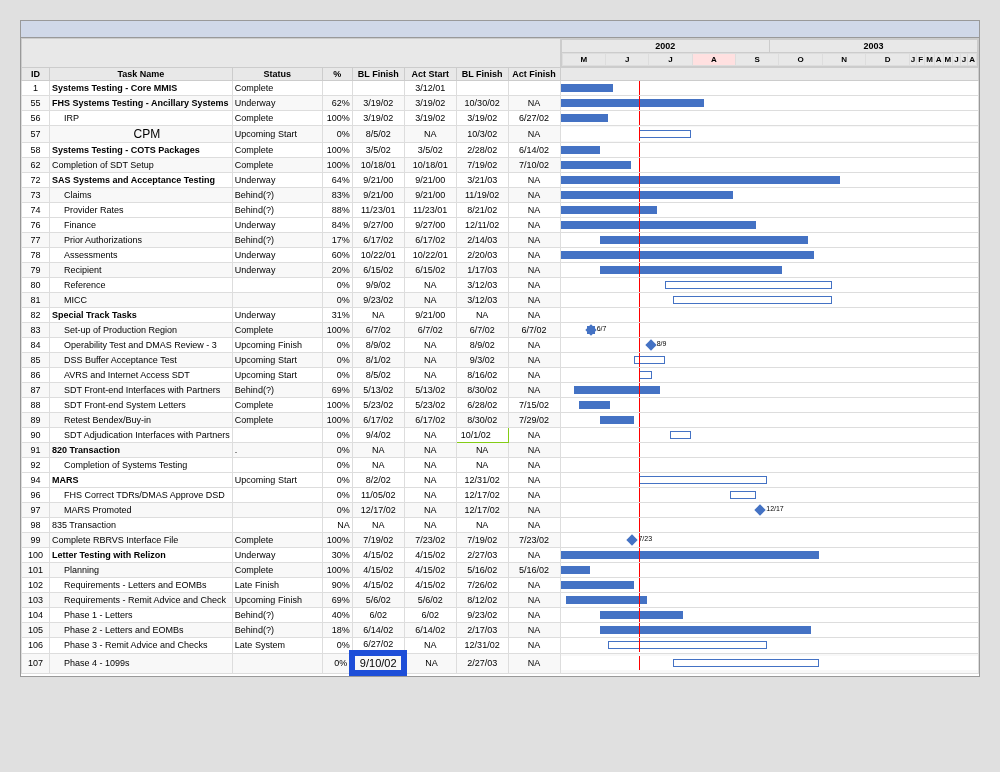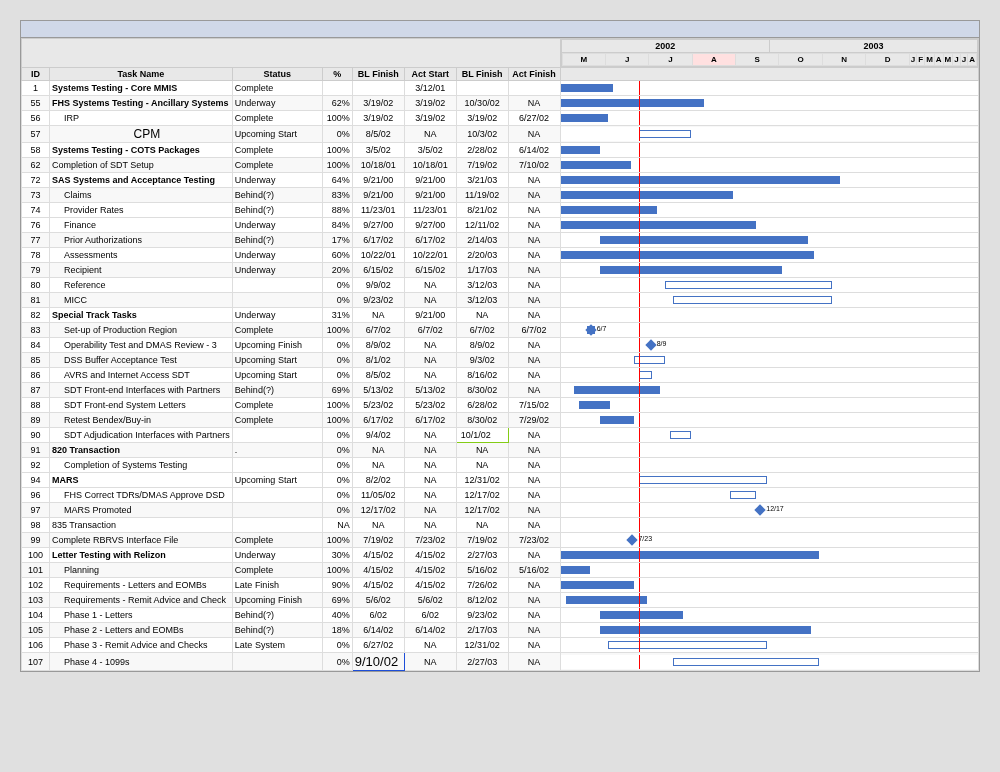--- a/index.html
+++ b/index.html
@@ -746,21 +746,21 @@
                 <div class="red-line" style="left:18.75%;height:14px;position:absolute;z-index:10;"></div>
                 <div style="position:absolute;left:11.25%;width:38.125%;height:8px;top:3px;background:transparent;border:1px solid #4472C4;z-index:4;"></div>
               </div>
             </td>
   </tr>
           <tr style="background: rgb(248, 248, 248);">
     <td style="text-align:center;font-size:9px;border:1px solid #ddd;padding:1px 2px;">107</td>
     <td style="font-size:9px;border:1px solid #ddd;padding:1px 2px;padding-left:14px;">Phase 4 - 1099s</td>
     <td style="font-size:9px;border:1px solid #ddd;padding:1px 2px;"></td>
     <td style="font-size:9px;border:1px solid #ddd;padding:1px 2px;text-align:right;">0%</td>
-    <td style="font-size:13px;border:1px solid #1d4ed8;padding:1px 2px;text-align:left;">9/10/02</td>
+    <td style="font-size:11px;border:6px solid #1d4ed8;padding:1px 2px;text-align:center;">9/10/02</td>
     <td style="font-size:9px;border:1px solid #ddd;padding:1px 2px;text-align:center;">NA</td>
     <td style="font-size:9px;border:1px solid #ddd;padding:1px 2px;text-align:center;">2/27/03</td>
     <td style="font-size:9px;border:1px solid #ddd;padding:1px 2px;text-align:center;">NA</td>
     <td style="border:1px solid #ddd;padding:0;">
               <div class="gantt-cell" style="position:relative;height:14px;width:100%;">
                 <div class="red-line" style="left:18.75%;height:14px;position:absolute;z-index:10;"></div>
                 <div style="position:absolute;left:26.875%;width:35%;height:8px;top:3px;background:transparent;border:1px solid #4472C4;z-index:4;"></div>
               </div>
             </td>
   </tr>

